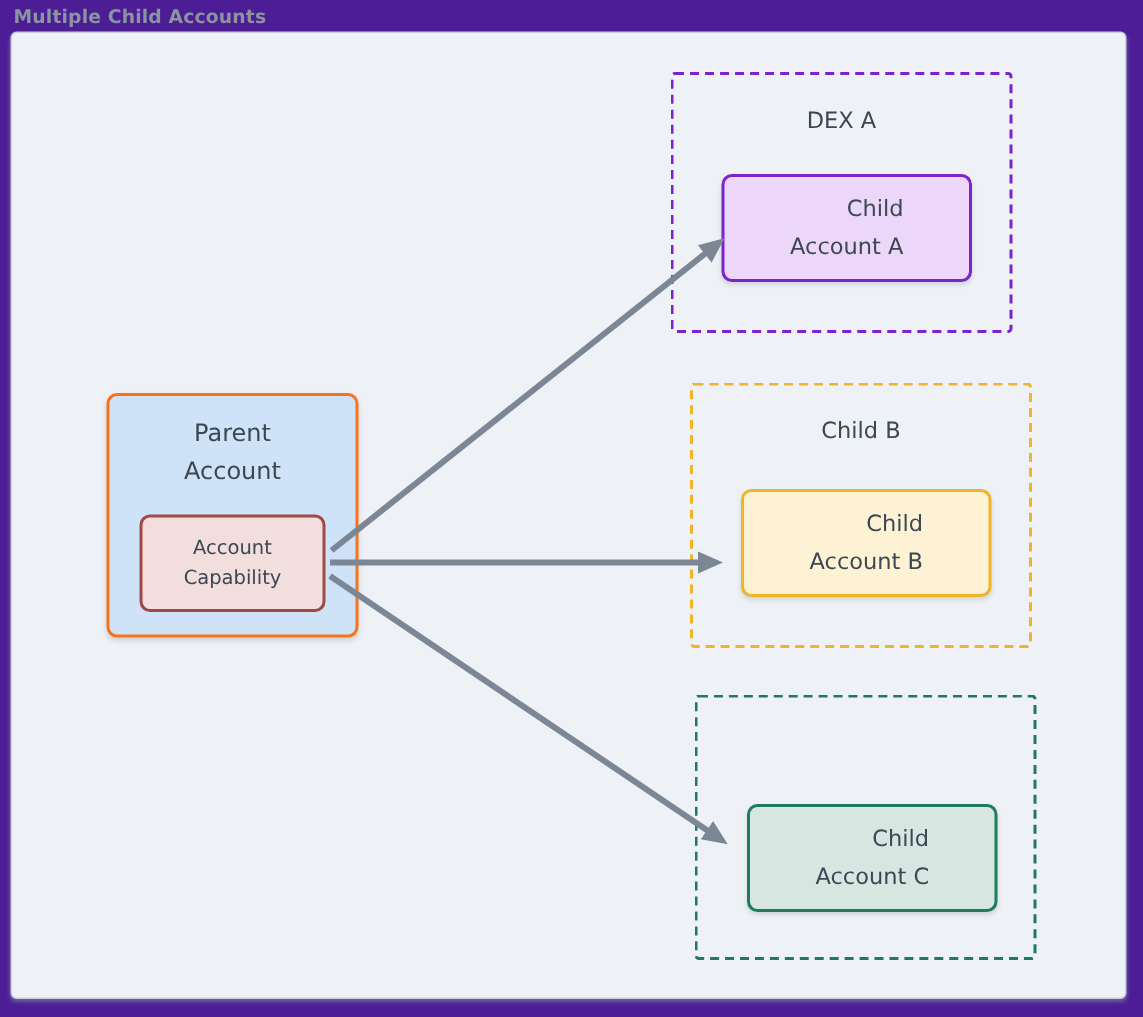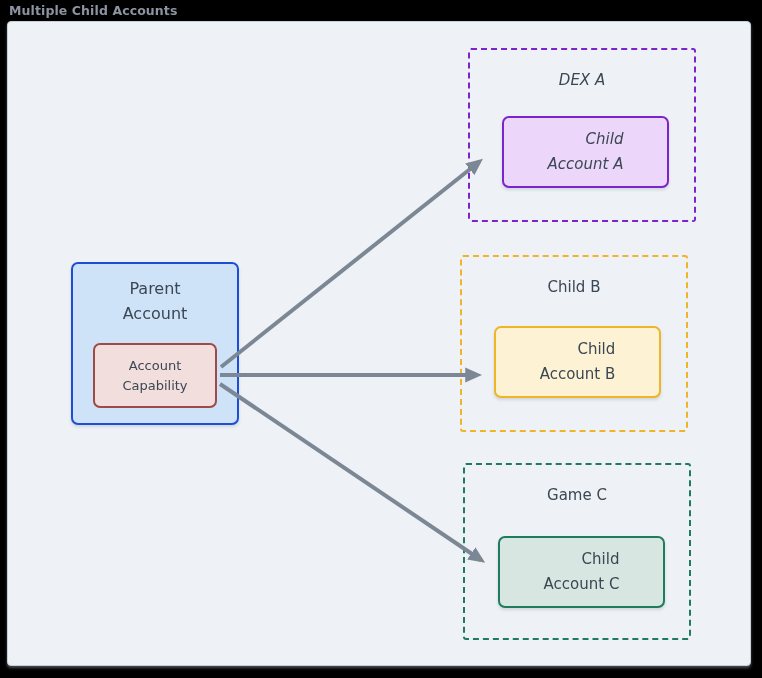--- a/index.html
+++ b/index.html
@@ -5,21 +5,21 @@
   html, body {
     margin: 0;
     padding: 0;
     background: #ffffff;
     font-family: "DejaVu Sans", "Liberation Sans", sans-serif;
   }
   .stage {
     position: relative;
     width: 762px;
     height: 678px;
-    background: #000000;
+    background: #4c1d95;
     overflow: hidden;
   }
   .frame-title {
     position: absolute;
     left: 9px;
     top: 3px;
     font-size: 12.5px;
     font-weight: 600;
     color: #8b94a1;
     letter-spacing: 0.1px;
@@ -35,21 +35,21 @@
     border-radius: 4px;
     box-shadow: 0 2px 3px rgba(160,172,186,0.45);
   }
   .parent-box {
     position: absolute;
     left: 63px;
     top: 240px;
     width: 164px;
     height: 159px;
     background: #cfe3f8;
-    border: 2px solid #1d4ed8;
+    border: 2px solid #f97316;
     border-radius: 7px;
     box-shadow: 0 2px 3px rgba(120,135,150,0.25);
   }
   .parent-label {
     margin-top: 12px;
     text-align: center;
     font-size: 16px;
     line-height: 25px;
     color: #3b4753;
     white-space: pre-line;
@@ -75,21 +75,21 @@
     white-space: pre-line;
   }
   .service-box {
     position: absolute;
     width: 224px;
     border-radius: 3px;
     border-style: dashed;
     border-width: 2px;
     background: transparent;
   }
-  .service-box.dex-a   { left: 460px; top: 26px;  height: 170px; border-color: #7d23cc; font-style: italic; }
+  .service-box.dex-a   { left: 439px; top: 26px;  height: 170px; border-color: #7d23cc; }
   .service-box.defi-b  { left: 452px; top: 233px; height: 173px; border-color: #f0b429; }
   .service-box.game-c  { left: 455px; top: 441px; height: 173px; border-color: #1e7b5e; }
   .service-title {
     margin-top: 21px;
     text-align: center;
     font-size: 15px;
     color: #3b4753;
   }
   .child-box {
     position: absolute;
@@ -148,21 +148,20 @@
 
     <div class="service-box defi-b">
       <div class="service-title">Child B</div>
       <div class="child-box defi-b">
         <div class="child-label">Child
 Account B</div>
       </div>
     </div>
 
     <div class="service-box game-c">
-      <div class="service-title">Game C</div>
       <div class="child-box game-c">
         <div class="child-label">Child
 Account C</div>
       </div>
     </div>
 
   </div>
 
   <svg class="arrows-layer" width="762" height="678">
     <defs>

